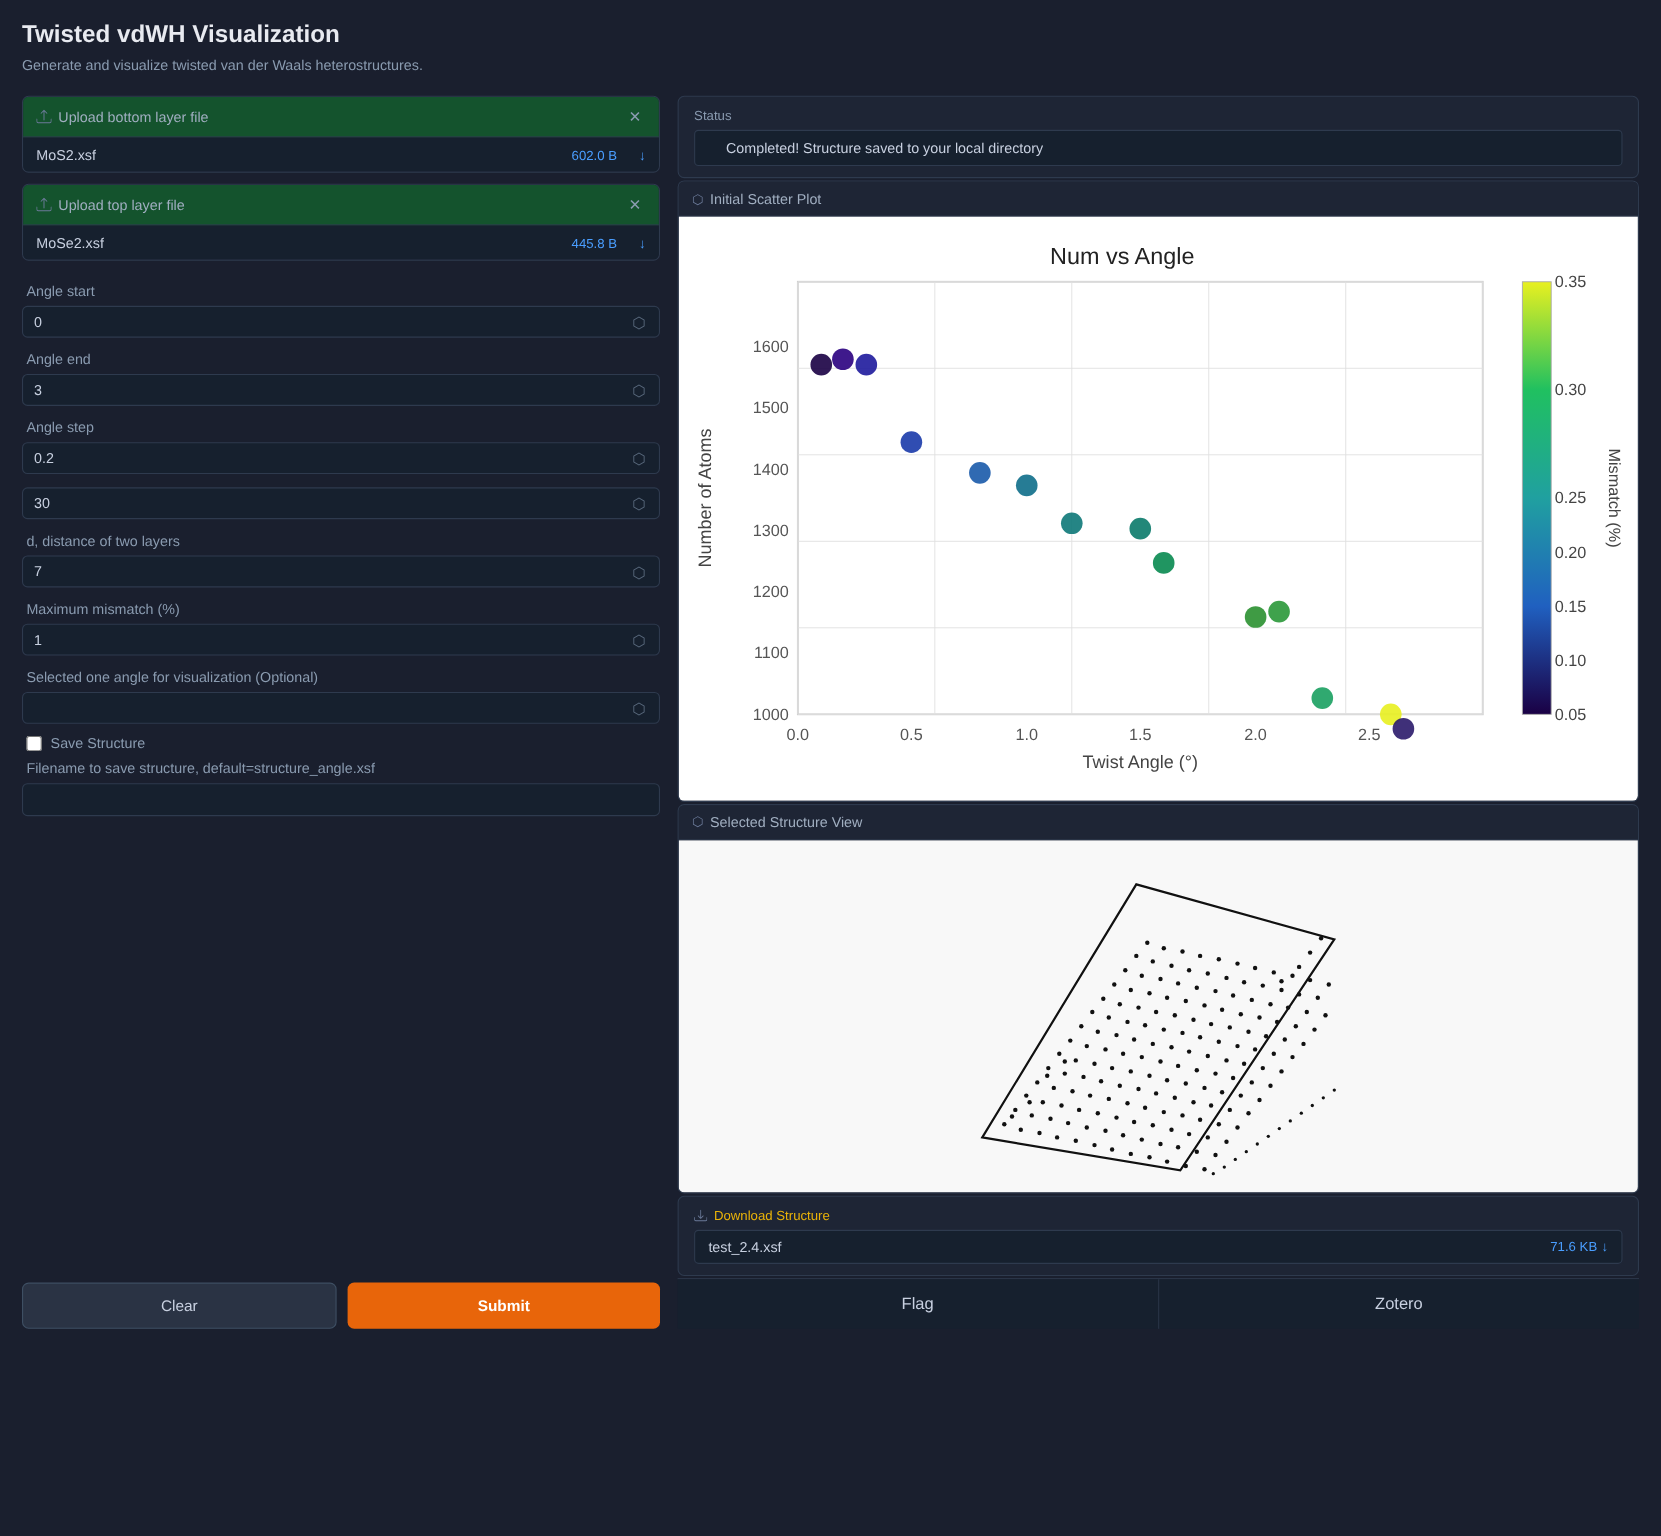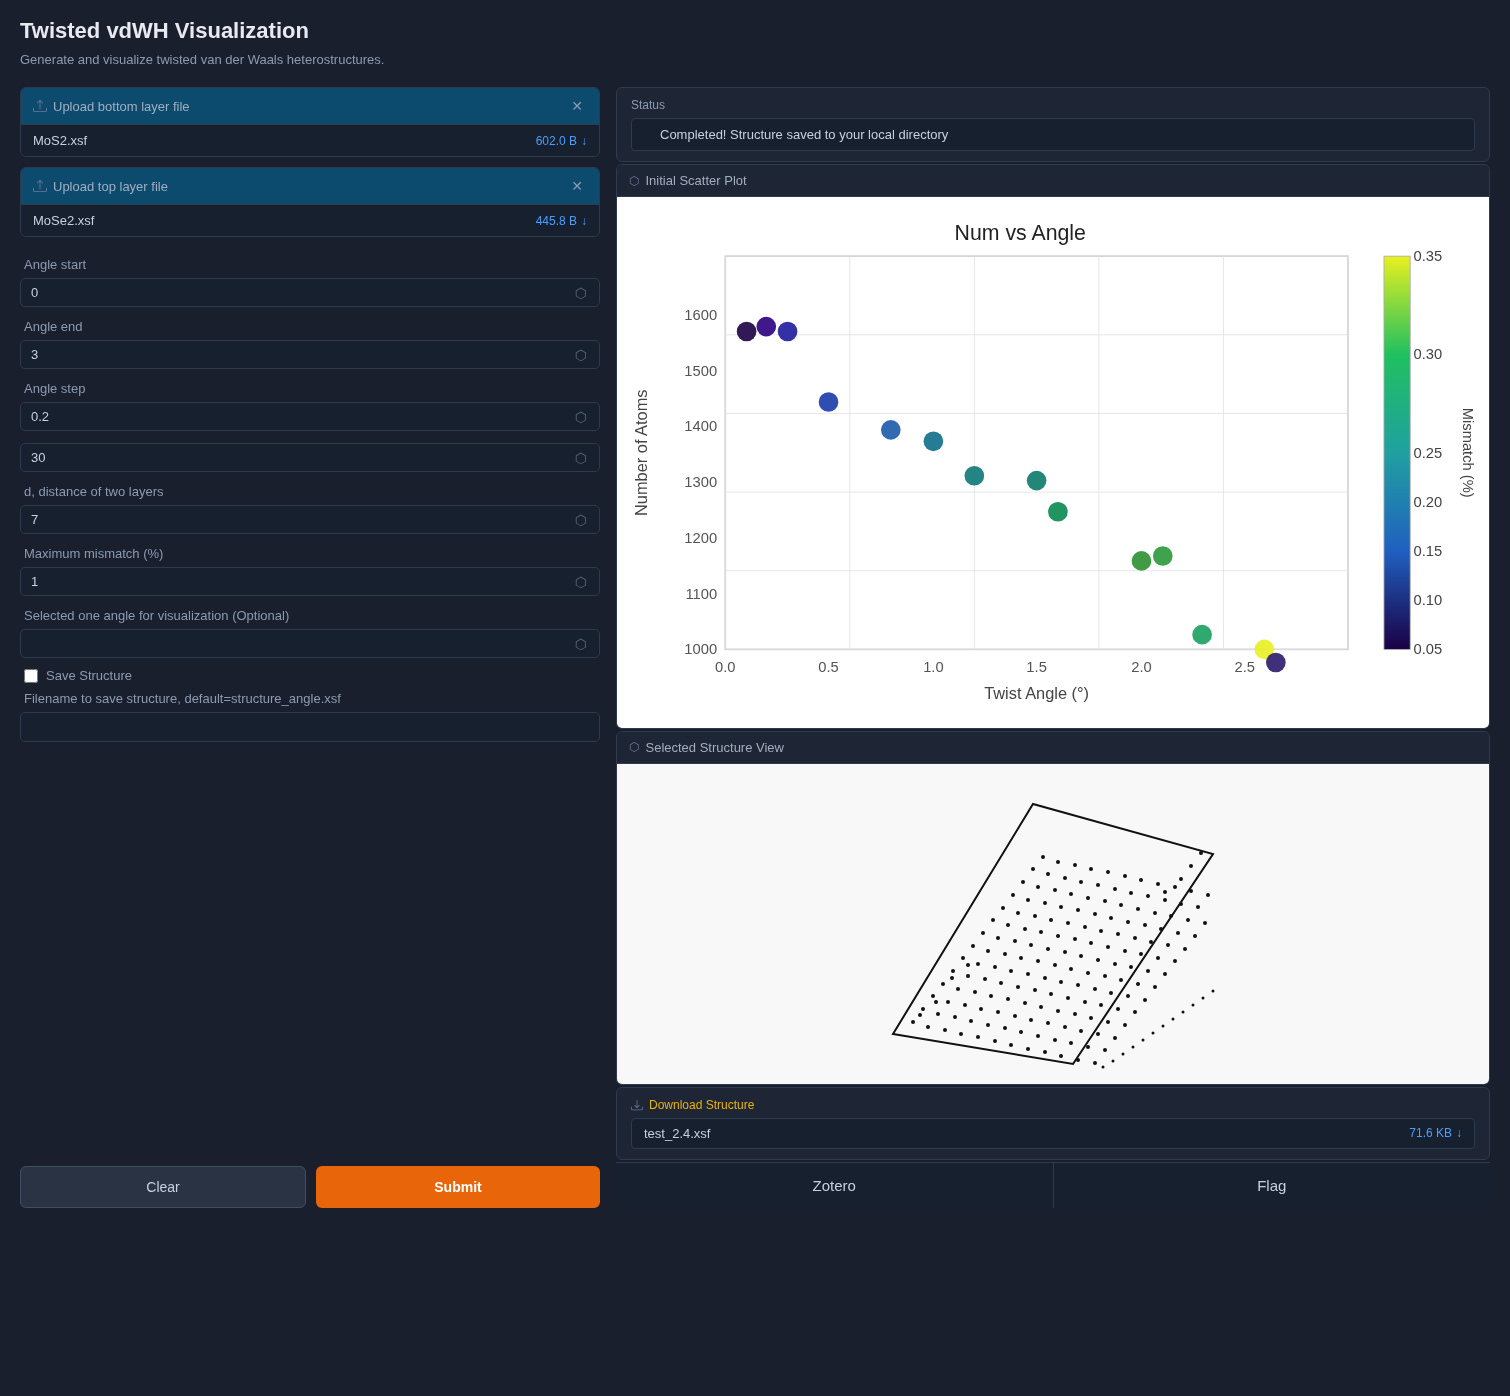--- a/index.html
+++ b/index.html
@@ -45,21 +45,21 @@
       border: 1px solid #2e3a4e;
       border-radius: 6px;
       margin-bottom: 10px;
       overflow: hidden;
     }
     .upload-header {
       display: flex;
       align-items: center;
       justify-content: space-between;
       padding: 8px 12px;
-      background: #0c4a6e;
+      background: #14532d;
       border-bottom: 1px solid #2e3a4e;
     }
     .upload-header-left {
       display: flex;
       align-items: center;
       gap: 6px;
       font-size: 13px;
       color: #a0aec0;
     }
     .upload-icon {
@@ -85,21 +85,21 @@
     }
     .file-name {
       color: #c8d0e0;
       font-size: 13px;
     }
     .file-size {
       color: #4a9eff;
       font-size: 12px;
       display: flex;
       align-items: center;
-      gap: 4px;
+      gap: 20px;
     }
     .params-section {
       display: flex;
       flex-direction: column;
       gap: 0;
       flex: 1;
     }
     .param-group {
       padding: 10px 0 0 0;
     }
@@ -792,18 +792,18 @@
         <div class="download-file-row">
           <span class="download-filename">test_2.4.xsf</span>
           <span class="download-size">
             <span>71.6 KB</span>
             <span>↓</span>
           </span>
         </div>
       </div>
 
       <div class="bottom-tabs">
+        <button class="tab-btn">Flag</button>
         <button class="tab-btn">Zotero</button>
-        <button class="tab-btn">Flag</button>
       </div>
     </div>
   </div>
 </div>
 
 </body></html>

